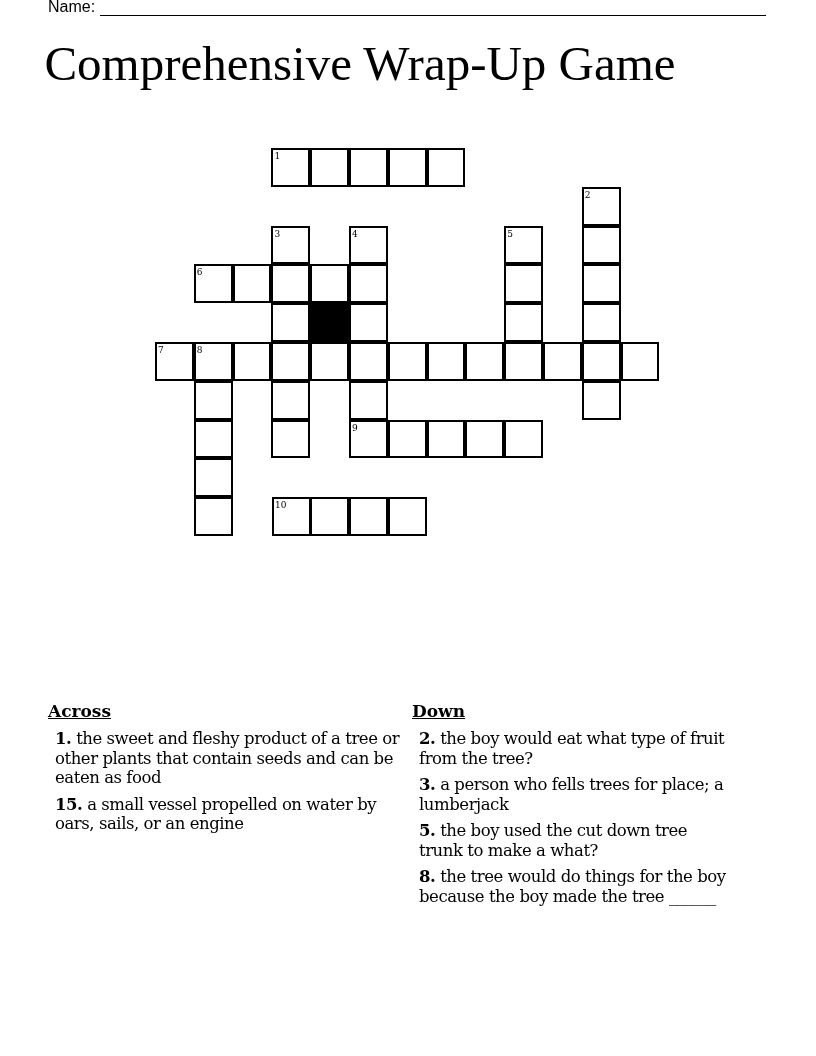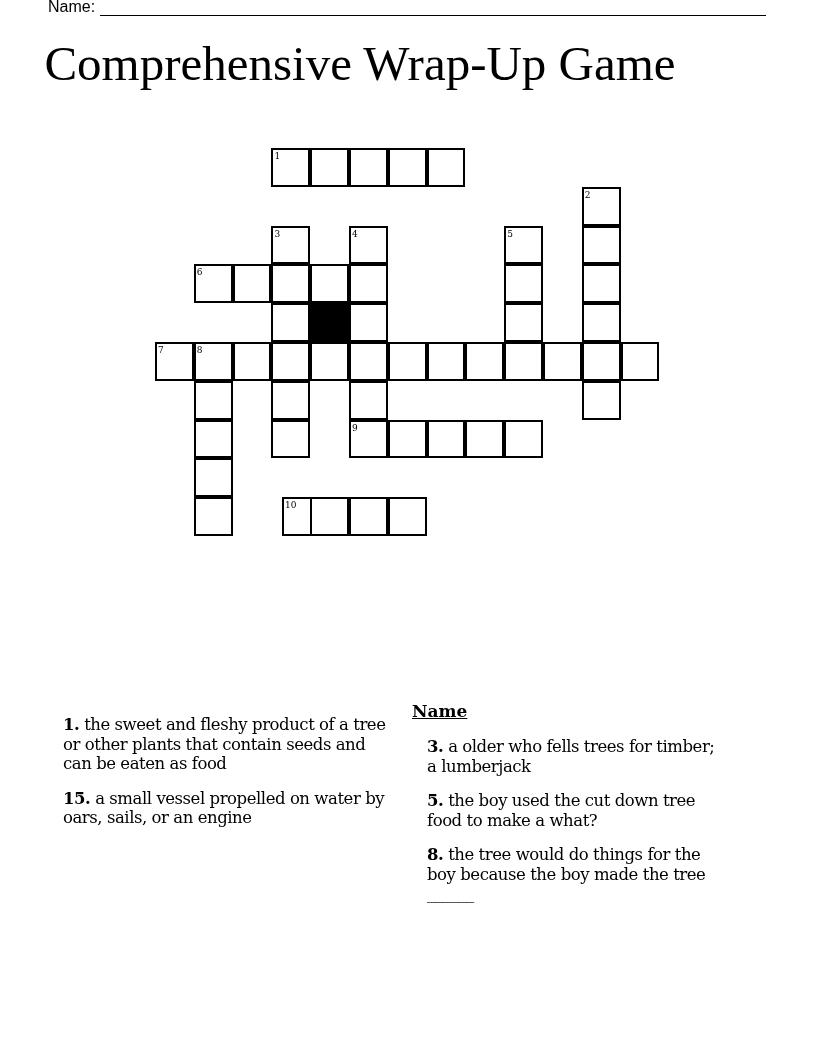--- a/index.html
+++ b/index.html
@@ -32,21 +32,21 @@
     .clues {
       position: absolute; top: 700px;
       font-family: "DejaVu Serif", serif; font-size: 16.5px; line-height: 19.5px;
     }
     .clues.across { left: 48px; width: 360px; }
     .clues.down { left: 412px; width: 330px; }
     .clues h2 {
       font-size: 17px; font-weight: bold; text-decoration: underline;
       margin: 0 0 4px 0; line-height: 22px;
     }
-    .clue { margin: 15px; letter-spacing: -0.45px; }
+    .clue { margin: 7px; letter-spacing: -0.45px; }
     .clue b { font-weight: bold; }
   </style>
 </head>
 <body>
 
 <div class="name-row">
   <span>Name:</span>
   <span class="name-line"></span>
 </div>
 
@@ -112,31 +112,33 @@
     <div class="cell" style="left: 272.4px; top: 420.6px;"></div>
     <div class="cell" style="left: 350px; top: 420.6px;">
       <span class="num">9</span>
     </div>
     <div class="cell" style="left: 388.8px; top: 420.6px;"></div>
     <div class="cell" style="left: 427.6px; top: 420.6px;"></div>
     <div class="cell" style="left: 466.4px; top: 420.6px;"></div>
     <div class="cell" style="left: 505.2px; top: 420.6px;"></div>
     <div class="cell" style="left: 194.8px; top: 459.4px;"></div>
     <div class="cell" style="left: 194.8px; top: 498.2px;"></div>
-    <div class="cell" style="left: 283px; top: 498.2px; text-align: center;">
+    <div class="cell" style="left: 273px; top: 498.2px; text-align: center;">
       <span class="num">10</span>
     </div>
     <div class="cell" style="left: 311.2px; top: 498.2px;"></div>
     <div class="cell" style="left: 350px; top: 498.2px;"></div>
     <div class="cell" style="left: 388.8px; top: 498.2px;"></div>
   </div>
 
 <div class="clues across">
+  <h2>Across</h2>
   <p class="clue"><b>1.</b> <span>the sweet and fleshy product of a tree or other plants that contain seeds and can be eaten as food</span></p>
   <p class="clue"><b>15.</b> <span>a small vessel propelled on water by oars, sails, or an engine</span></p>
 </div>
 
 <div class="clues down">
-  <h2>Name</h2>
-  <p class="clue"><b>3.</b> <span>a older who fells trees for timber; a lumberjack</span></p>
-  <p class="clue"><b>5.</b> <span>the boy used the cut down tree food to make a what?</span></p>
+  <h2>Down</h2>
+  <p class="clue"><b>2.</b> <span>the boy would eat what type of fruit from the tree?</span></p>
+  <p class="clue"><b>3.</b> <span>a person who fells trees for place; a lumberjack</span></p>
+  <p class="clue"><b>5.</b> <span>the boy used the cut down tree trunk to make a what?</span></p>
   <p class="clue"><b>8.</b> <span>the tree would do things for the boy because the boy made the tree ______</span></p>
 </div>
 
 </body></html>

